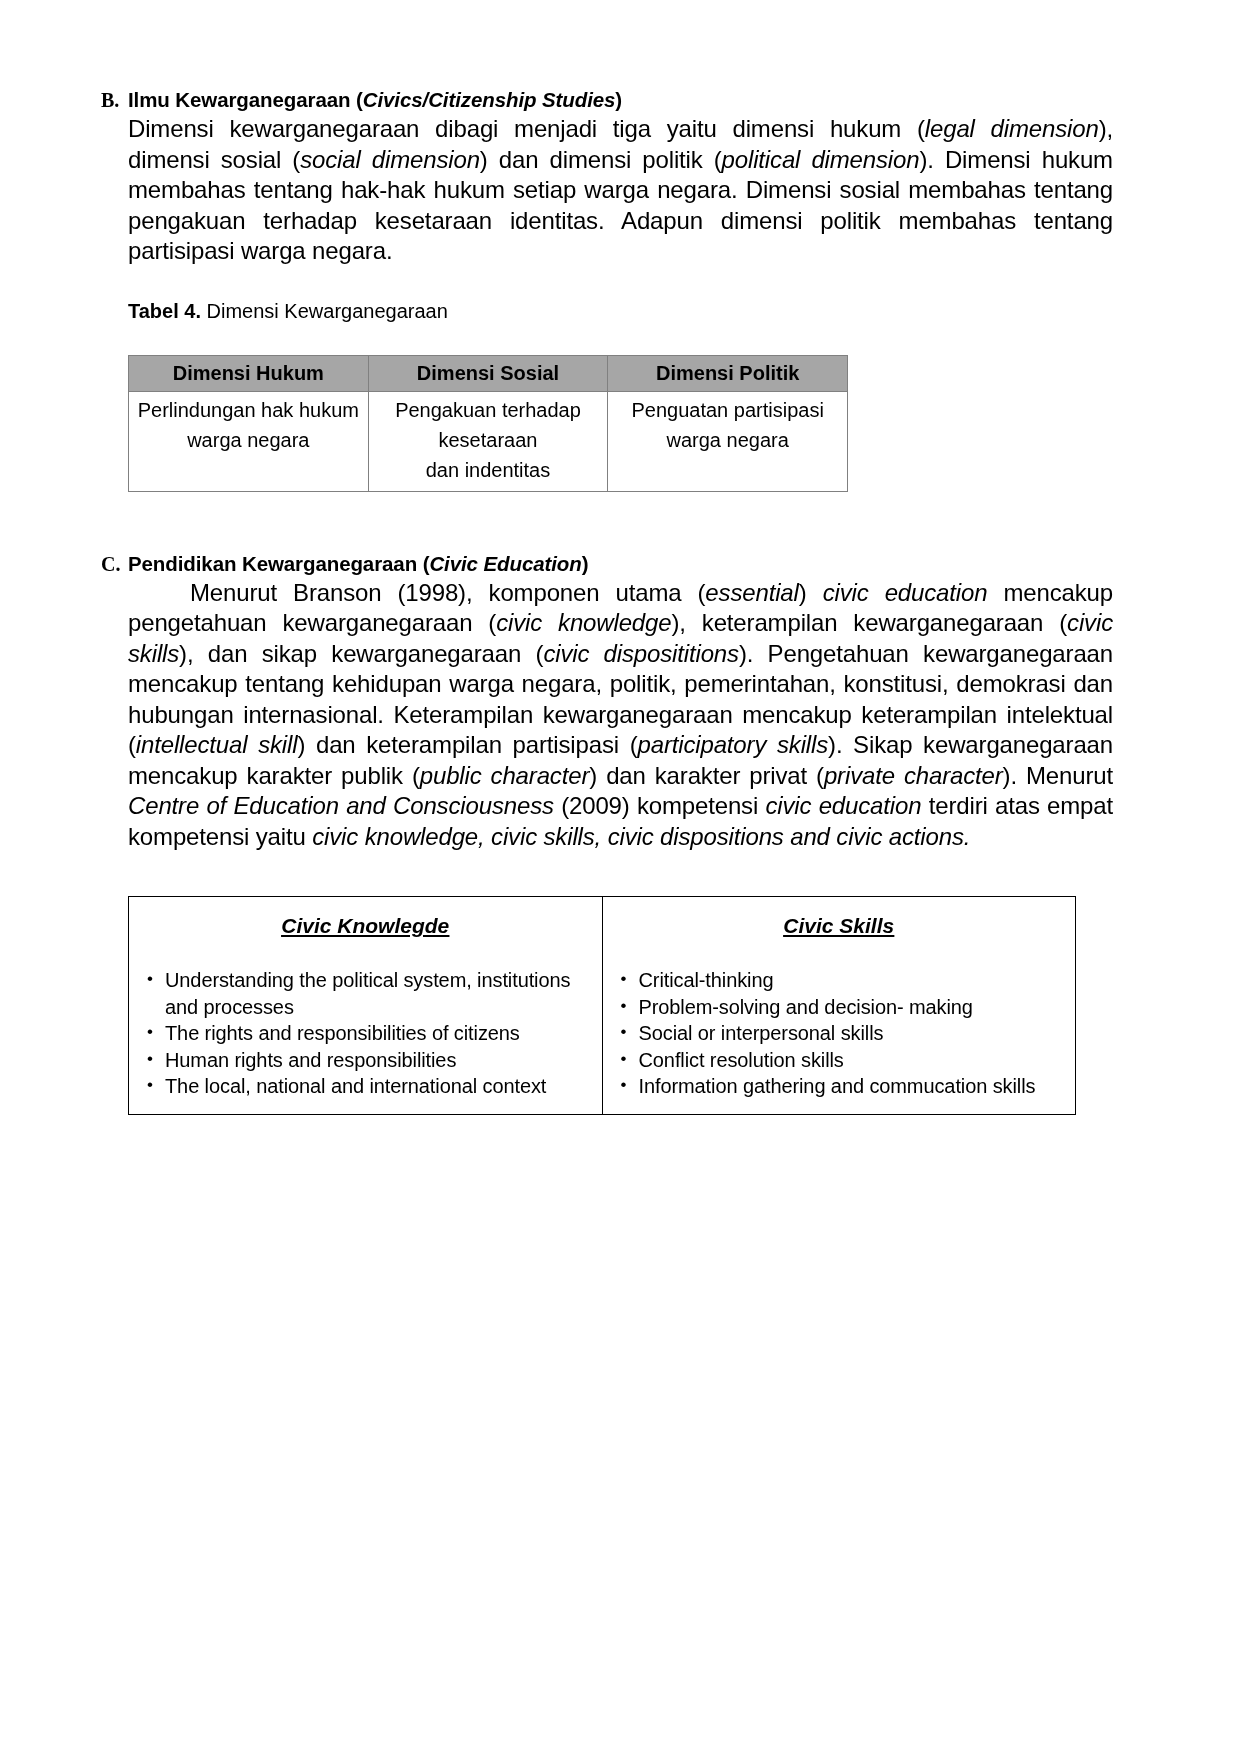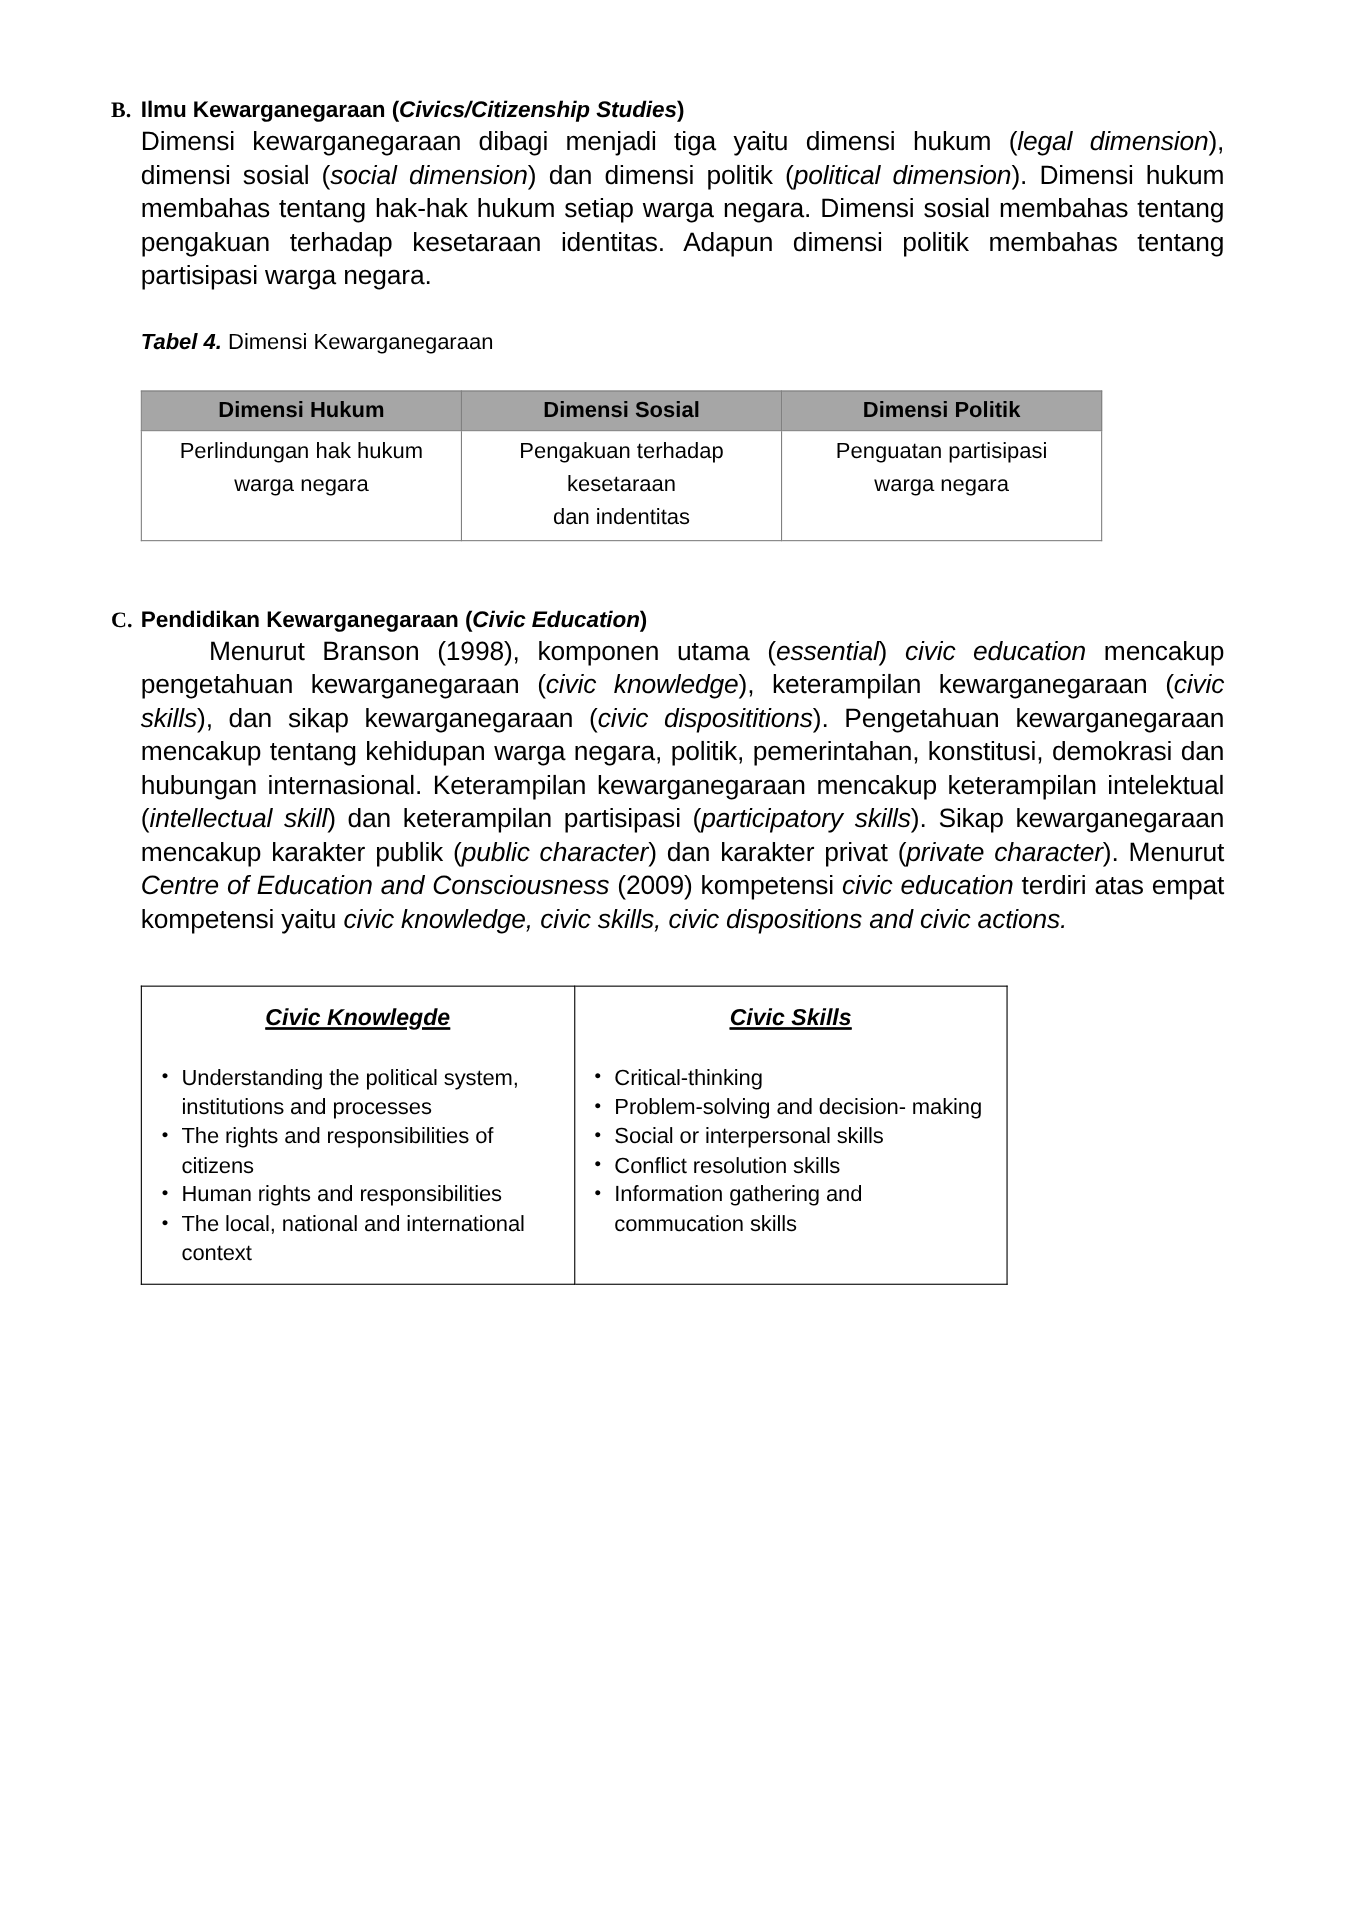--- a/index.html
+++ b/index.html
@@ -53,26 +53,26 @@
   }
   p.body i { font-style: italic; }
   p.body.indent { text-indent: 62px; }
 
   
   .caption {
     font-size: 20px;
     line-height: 28px;
     margin: 0;
   }
-  .caption b { font-weight: bold; font-style: italic; }
+  .caption b { font-weight: bold; }
 
   
   table.t4 {
     border-collapse: collapse;
-    width: 874px;
+    width: 720px;
     table-layout: fixed;
   }
   table.t4 th, table.t4 td {
     border: 1px solid #808080;
     text-align: center;
     vertical-align: top;
     font-size: 20px;
     line-height: 30px;
     padding: 2px 4px;
     font-weight: normal;
@@ -91,21 +91,21 @@
     font-size: 17.5px;
     line-height: 25px;
     text-align: justify;
     letter-spacing: -0.1px;
   }
   p.source i { font-style: italic; }
 
   
   table.t5 {
     border-collapse: collapse;
-    width: 788px;
+    width: 948px;
     table-layout: fixed;
   }
   table.t5 td {
     border: 1px solid #000000;
     vertical-align: top;
     padding: 0;
   }
   .t5-head {
     text-align: center;
     font-weight: bold;

